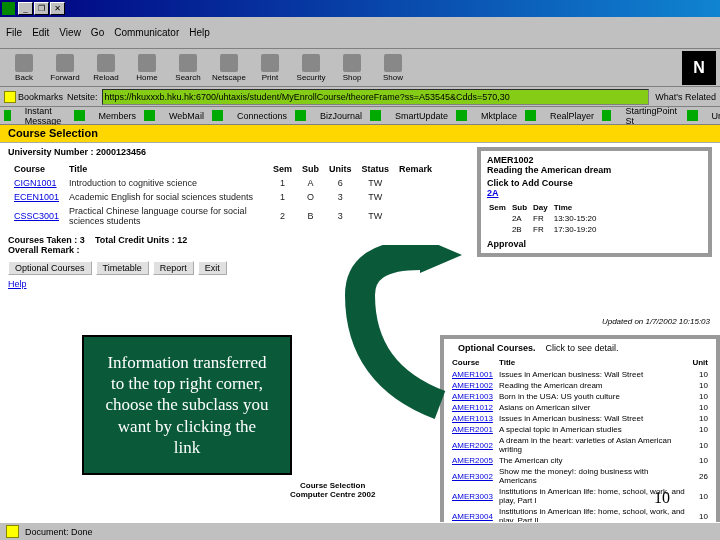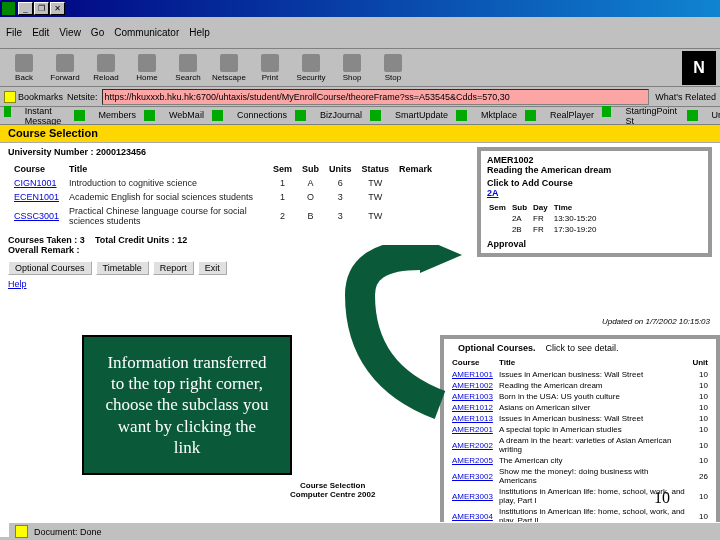--- a/index.html
+++ b/index.html
@@ -16,25 +16,25 @@
 
 .toolbar { background: #c0c0c0; height: 38px; display: flex; align-items: center; padding: 0 4px; border-bottom: 1px solid #808080; gap: 1px; justify-content: flex-end; }
 .tbtn { width: 40px; height: 34px; display: flex; flex-direction: column; align-items: center; justify-content: center; font-size: 8px; }
 .tbtn .ico { width: 18px; height: 18px; background: #888; border-radius: 2px; margin-bottom: 1px; }
 .toolbar .spacer { flex: 1; }
 .toolbar .logo { width: 34px; height: 34px; background: #000; color: #fff; display: flex; align-items: center; justify-content: center; font-size: 16px; font-weight: bold; }
 
 .locbar { background: #c0c0c0; height: 20px; display: flex; align-items: center; padding: 0 4px; border-bottom: 1px solid #808080; gap: 4px; font-size: 9px; }
 .locbar .lbl { display: flex; align-items: center; gap: 2px; }
 .locbar .lbl .ico { width: 12px; height: 12px; background: #ff0; border: 1px solid #880; }
-.locbar input { flex: 1; height: 16px; font-size: 9px; border: 1px inset #808080; padding: 0 2px; background: #fca5a5; }
+.locbar input { flex: 1; height: 16px; font-size: 9px; border: 1px inset #808080; padding: 0 2px; background: #84cc16; }
 .locbar .wp { display: flex; align-items: center; gap: 2px; }
 
 .linksbar { background: #c0c0c0; height: 18px; display: flex; align-items: center; padding: 0 4px; border-bottom: 1px solid #808080; gap: 8px; font-size: 9px; }
-.linksbar span { display: flex; align-items: flex-start; gap: 14px; }
+.linksbar span { display: flex; align-items: center; gap: 14px; }
 .linksbar .ico { width: 11px; height: 11px; background: #0a0; }
 
 .content { background: #fff; position: relative; height: 412px; overflow: hidden; }
 .yellowbar { background: #ffd700; height: 18px; padding: 2px 8px; font-weight: bold; font-size: 11px; border-bottom: 1px solid #aaa; }
 .univno { padding: 4px 8px; font-size: 9px; font-weight: bold; }
 
 .coursetbl { width: 430px; margin-left: 8px; font-size: 9px; }
 .coursetbl th { text-align: left; font-weight: bold; padding: 1px 4px; font-size: 9px; }
 .coursetbl th.c { text-align: center; }
 .coursetbl td { padding: 1px 4px; font-size: 9px; color: #222; }
@@ -65,21 +65,21 @@
 .optbox td a { color: #00d; text-decoration: underline; }
 .optbox td.r { text-align: right; }
 
 .callout { position: absolute; top: 210px; left: 82px; width: 210px; height: 140px; background: #0a5a3a; border: 2px solid #000; color: #fff; display: flex; align-items: center; justify-content: center; text-align: center; font-family: "Times New Roman", serif; font-size: 17px; line-height: 1.25; padding: 20px; }
 
 .arrow { position: absolute; top: 120px; left: 300px; pointer-events: none; }
 
 .footer { position: absolute; bottom: 38px; left: 290px; font-size: 8px; text-align: center; font-weight: bold; }
 .slidenum { position: absolute; bottom: 30px; right: 50px; font-size: 16px; font-family: "Times New Roman", serif; }
 
-.statusbar { position: absolute; bottom: 0; left: 9px; right: 0; height: 18px; background: #c0c0c0; border-top: 1px solid #fff; display: flex; align-items: center; padding: 0 6px; font-size: 9px; gap: 6px; }
+.statusbar { position: absolute; bottom: 0; left: 0; right: 0; height: 18px; background: #c0c0c0; border-top: 1px solid #fff; display: flex; align-items: center; padding: 0 6px; font-size: 9px; gap: 6px; }
 .statusbar .sico { width: 13px; height: 13px; background: #ff0; border: 1px solid #880; }
 </style>
 </head>
 <body>
 
 <div class="titlebar">
   <span class="icon"></span>
   <div class="btns">
     <span>_</span>
     <span>❐</span>
@@ -128,21 +128,21 @@
   <div class="tbtn">
       <div class="ico"></div>
       <span>Security</span>
     </div>
   <div class="tbtn">
       <div class="ico"></div>
       <span>Shop</span>
     </div>
   <div class="tbtn">
       <div class="ico"></div>
-      <span>Stop</span>
+      <span>Show</span>
     </div>
   <div class="spacer"></div>
   <div class="logo">N</div>
 </div>
 
 <div class="locbar">
   <span class="lbl">
       <span class="ico"></span>
       <span>Bookmarks</span>
     </span>

